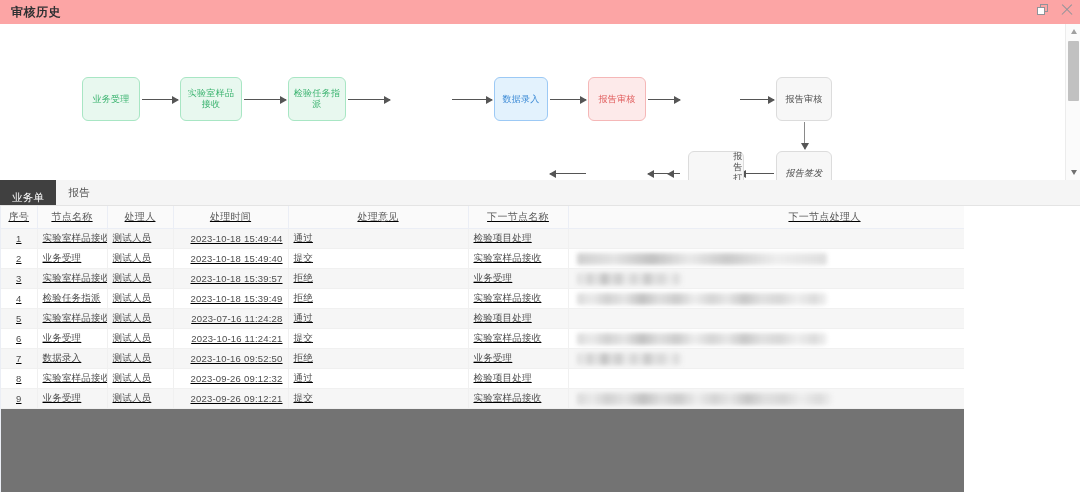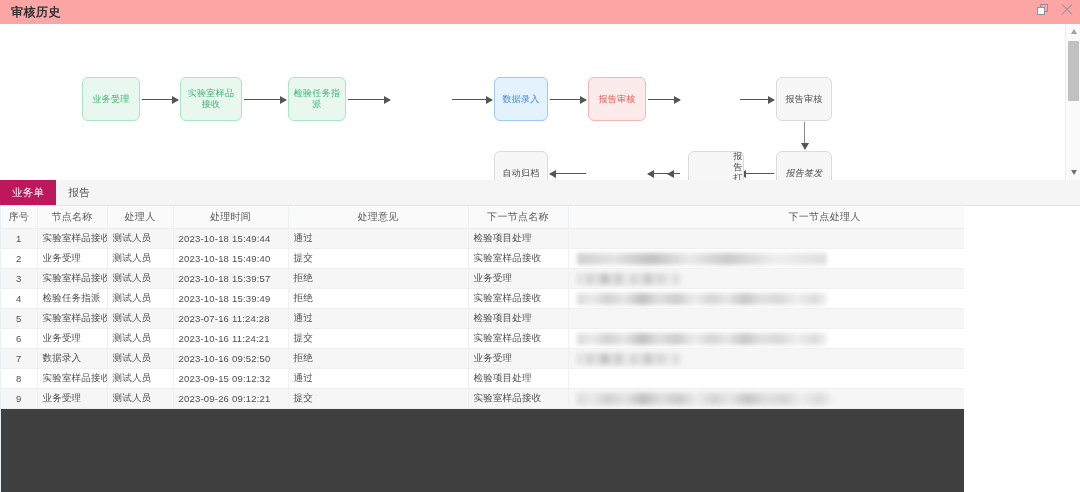--- a/index.html
+++ b/index.html
@@ -138,49 +138,50 @@
     width: 1080px; height: 26px;
     background: #f5f5f5;
     border-bottom: 1px solid #e4e4e4;
     display: flex; align-items: stretch;
   }
   .tab {
     display: flex; align-items: center; justify-content: center;
     font-size: 10.5px; color: #555; padding: 0 12px; cursor: pointer;
     letter-spacing: .3px;
   }
-  .tab.active { background: #be185d; color: #ffffff; }
+  .tab.active { background: #404040; color: #ffffff; align-items: flex-end; }
 
   
   .table-wrap {
     position: absolute; left: 0; top: 206px;
     width: 964px; height: 286px;
-    background: #404040;
+    background: #737373;
     border-left: 1px solid #ebeef5;
     overflow: hidden;
+    text-decoration: underline;
   }
   table.grid {
     width: 1080px; border-collapse: collapse; table-layout: fixed;
   }
   table.grid th {
     height: 22px; background: #fafafa; color: #5a5a5a;
     font-size: 10px; font-weight: normal; text-align: center;
     border-right: 1px solid #ebeef5; border-bottom: 1px solid #ebeef5;
     letter-spacing: .3px;
   }
   table.grid td {
     height: 20px; font-size: 9.5px; color: #4d4d4d;
     border-right: 1px solid #f0f0f0; border-bottom: 1px solid #f0f0f0;
     padding: 0 5px; letter-spacing: .2px; white-space: nowrap; overflow: hidden;
   }
   table.grid tr.odd td { background: #f6f6f6; }
   table.grid tr.even td { background: #ffffff; }
   td.c-idx { text-align: center; }
   td.c-node, td.c-user, td.c-next { text-align: left; }
-  td.c-time { text-align: left; }
+  td.c-time { text-align: right; }
   td.c-opinion { text-align: left; }
   td.c-handler { text-align: left; position: relative; padding: 0; }
 
   .blur-bar {
     position: absolute; left: 8px; top: 4px; height: 12px;
     background: linear-gradient(90deg,
        #d8d8d8 0%, #e9e9e9 6%, #cfcfcf 12%, #e4e4e4 19%,
        #bdbdbd 26%, #dedede 33%, #c9c9c9 40%, #ececec 47%,
        #d2d2d2 54%, #e6e6e6 60%, #c4c4c4 67%, #e0e0e0 74%,
        #d5d5d5 81%, #ededed 88%, #dadada 95%, #f0f0f0 100%);
@@ -246,23 +247,20 @@
           <span>报告审核</span>
         </div>
         <div class="node gray" style="left: 776px; top: 53px; width: 56px; height: 44px;">
           <span>报告审核</span>
         </div>
         <div class="node gray" style="left: 776px; top: 127px; width: 56px; height: 44px; font-style: italic;">
           <span>报告签发</span>
         </div>
         <div class="node gray" style="left: 688px; top: 127px; width: 56px; height: 44px; padding-left: 48px;">
           <span>报告打印</span>
-        </div>
-        <div class="node gray" style="left: 494px; top: 127px; width: 54px; height: 44px;">
-          <span>自动归档</span>
         </div>
       </div>
   </div>
 
   <div class="flow-scroll">
     <div class="fs-arrow up">
       <div class="fs-tri-up"></div>
     </div>
     <div class="fs-thumb"></div>
     <div class="fs-arrow down">
@@ -372,21 +370,21 @@
             <td class="c-opinion">拒绝</td>
             <td class="c-next">业务受理</td>
             <td class="c-handler">
               <div class="blur-bar" style="width: 105px;"></div>
             </td>
           </tr>
           <tr class="even">
             <td class="c-idx">8</td>
             <td class="c-node">实验室样品接收</td>
             <td class="c-user">测试人员</td>
-            <td class="c-time">2023-09-15 09:12:32</td>
+            <td class="c-time">2023-09-26 09:12:32</td>
             <td class="c-opinion">通过</td>
             <td class="c-next">检验项目处理</td>
             <td class="c-handler"></td>
           </tr>
           <tr class="odd">
             <td class="c-idx">9</td>
             <td class="c-node">业务受理</td>
             <td class="c-user">测试人员</td>
             <td class="c-time">2023-09-26 09:12:21</td>
             <td class="c-opinion">提交</td>

